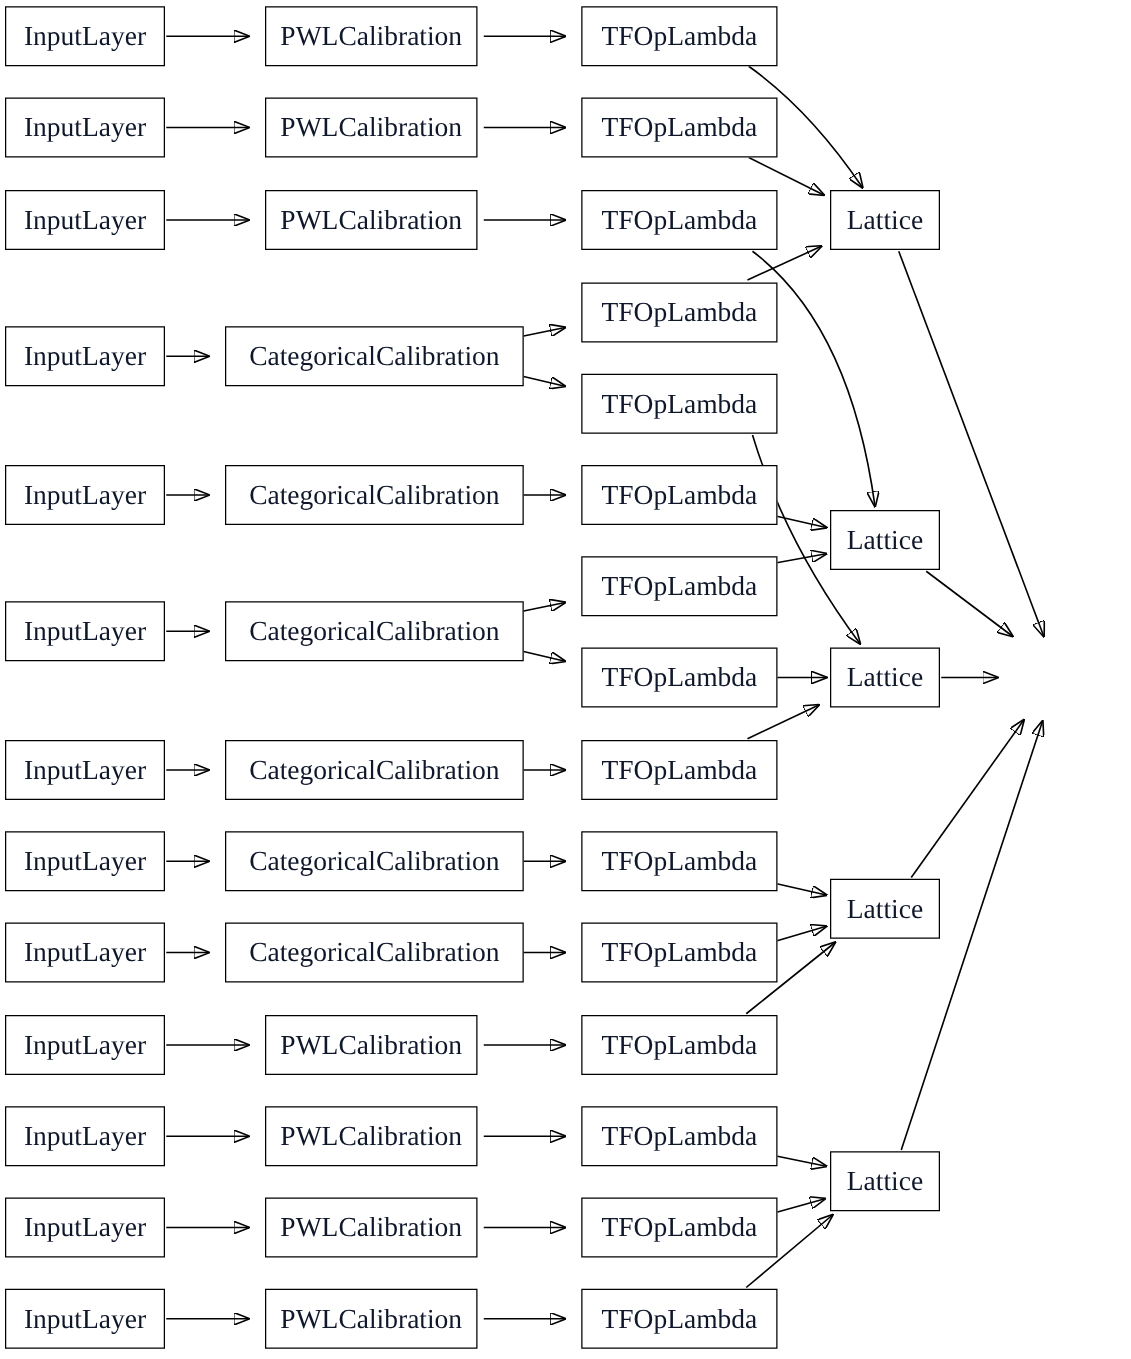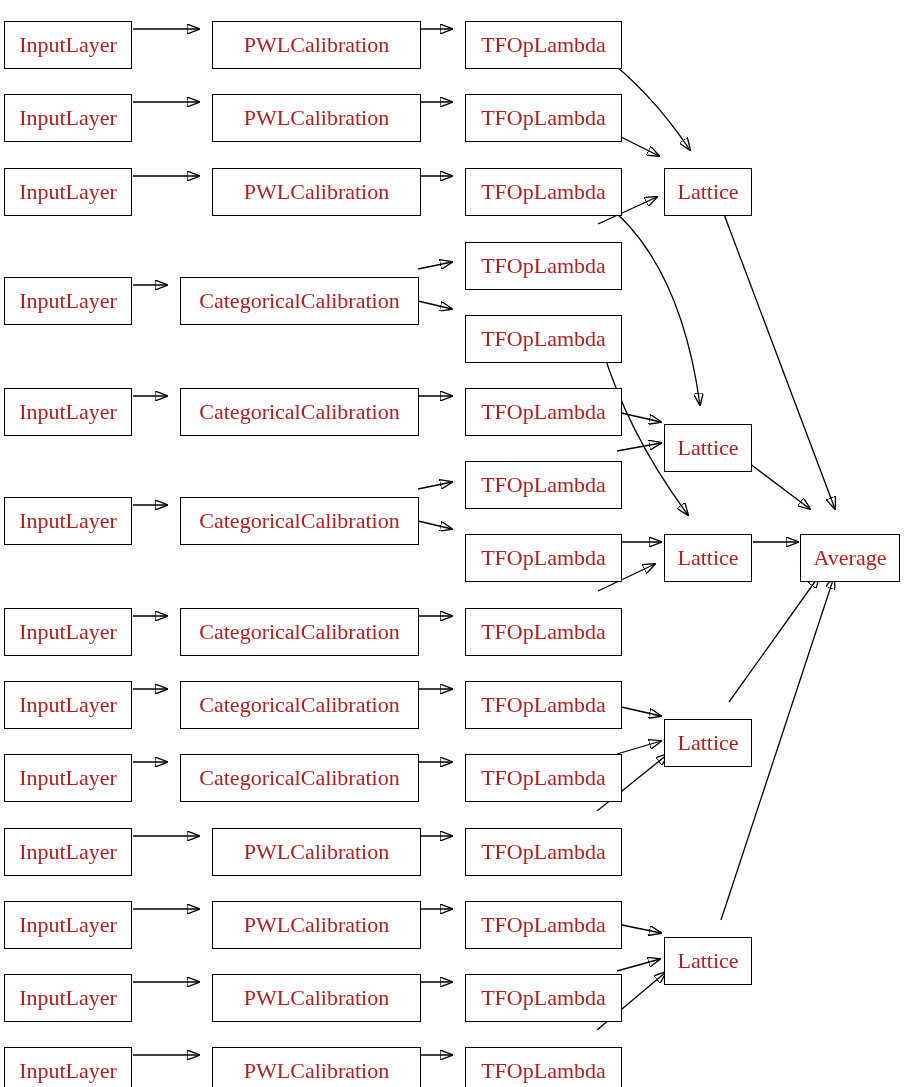--- a/index.html
+++ b/index.html
@@ -4,23 +4,23 @@
 <style>
   html,body{margin:0;padding:0;background:#ffffff;}
   body{width:905px;height:1087px;font-family:"Liberation Serif","DejaVu Serif",serif;}
   .canvas{position:relative;width:905px;height:1087px;background:#ffffff;overflow:hidden;}
   svg.edge-layer{position:absolute;left:0;top:0;}
   svg.edge-layer path{fill:none;stroke:#000000;stroke-width:1.3px;}
   .node{
     position:absolute;height:48px;box-sizing:border-box;
     background:#ffffff;border:1.4px solid #000000;
     display:flex;align-items:center;justify-content:center;
-    font-size:22px;line-height:1;color:#b91c1c;white-space:nowrap;margin-top:16px;
+    font-size:22px;line-height:1;color:#0f172a;white-space:nowrap;
   }
-  .in{width:128px}.pwl{width:209px}.cat{width:239px}
+  .in{width:128px}.pwl{width:170px}.cat{width:239px}
   .tf{width:157px}.lat{width:88px}.avg{width:100px}
 </style>
 </head>
 <body>
 
 <div class="canvas">
 
   <svg class="edge-layer" width="905" height="1087" viewBox="0 0 905 1087">
     <defs>
       <marker id="arrow" markerUnits="userSpaceOnUse" markerWidth="13" markerHeight="10" refX="12" refY="5" orient="auto">
@@ -102,21 +102,20 @@
   <div class="node in" style="left:4px;top:372px">InputLayer</div>
   <div class="node cat" style="left:180px;top:372px">CategoricalCalibration</div>
   <div class="node tf" style="left:465px;top:372px">TFOpLambda</div>
   <div class="node lat" style="left:664px;top:408px">Lattice</div>
 
   <div class="node in" style="left:4px;top:481px">InputLayer</div>
   <div class="node cat" style="left:180px;top:481px">CategoricalCalibration</div>
   <div class="node tf" style="left:465px;top:445px">TFOpLambda</div>
   <div class="node tf" style="left:465px;top:518px">TFOpLambda</div>
   <div class="node lat" style="left:664px;top:518px">Lattice</div>
-  <div class="node avg" style="left:800px;top:518px">Average</div>
 
   <div class="node in" style="left:4px;top:592px">InputLayer</div>
   <div class="node cat" style="left:180px;top:592px">CategoricalCalibration</div>
   <div class="node tf" style="left:465px;top:592px">TFOpLambda</div>
 
   <div class="node in" style="left:4px;top:665px">InputLayer</div>
   <div class="node cat" style="left:180px;top:665px">CategoricalCalibration</div>
   <div class="node tf" style="left:465px;top:665px">TFOpLambda</div>
 
   <div class="node in" style="left:4px;top:738px">InputLayer</div>

